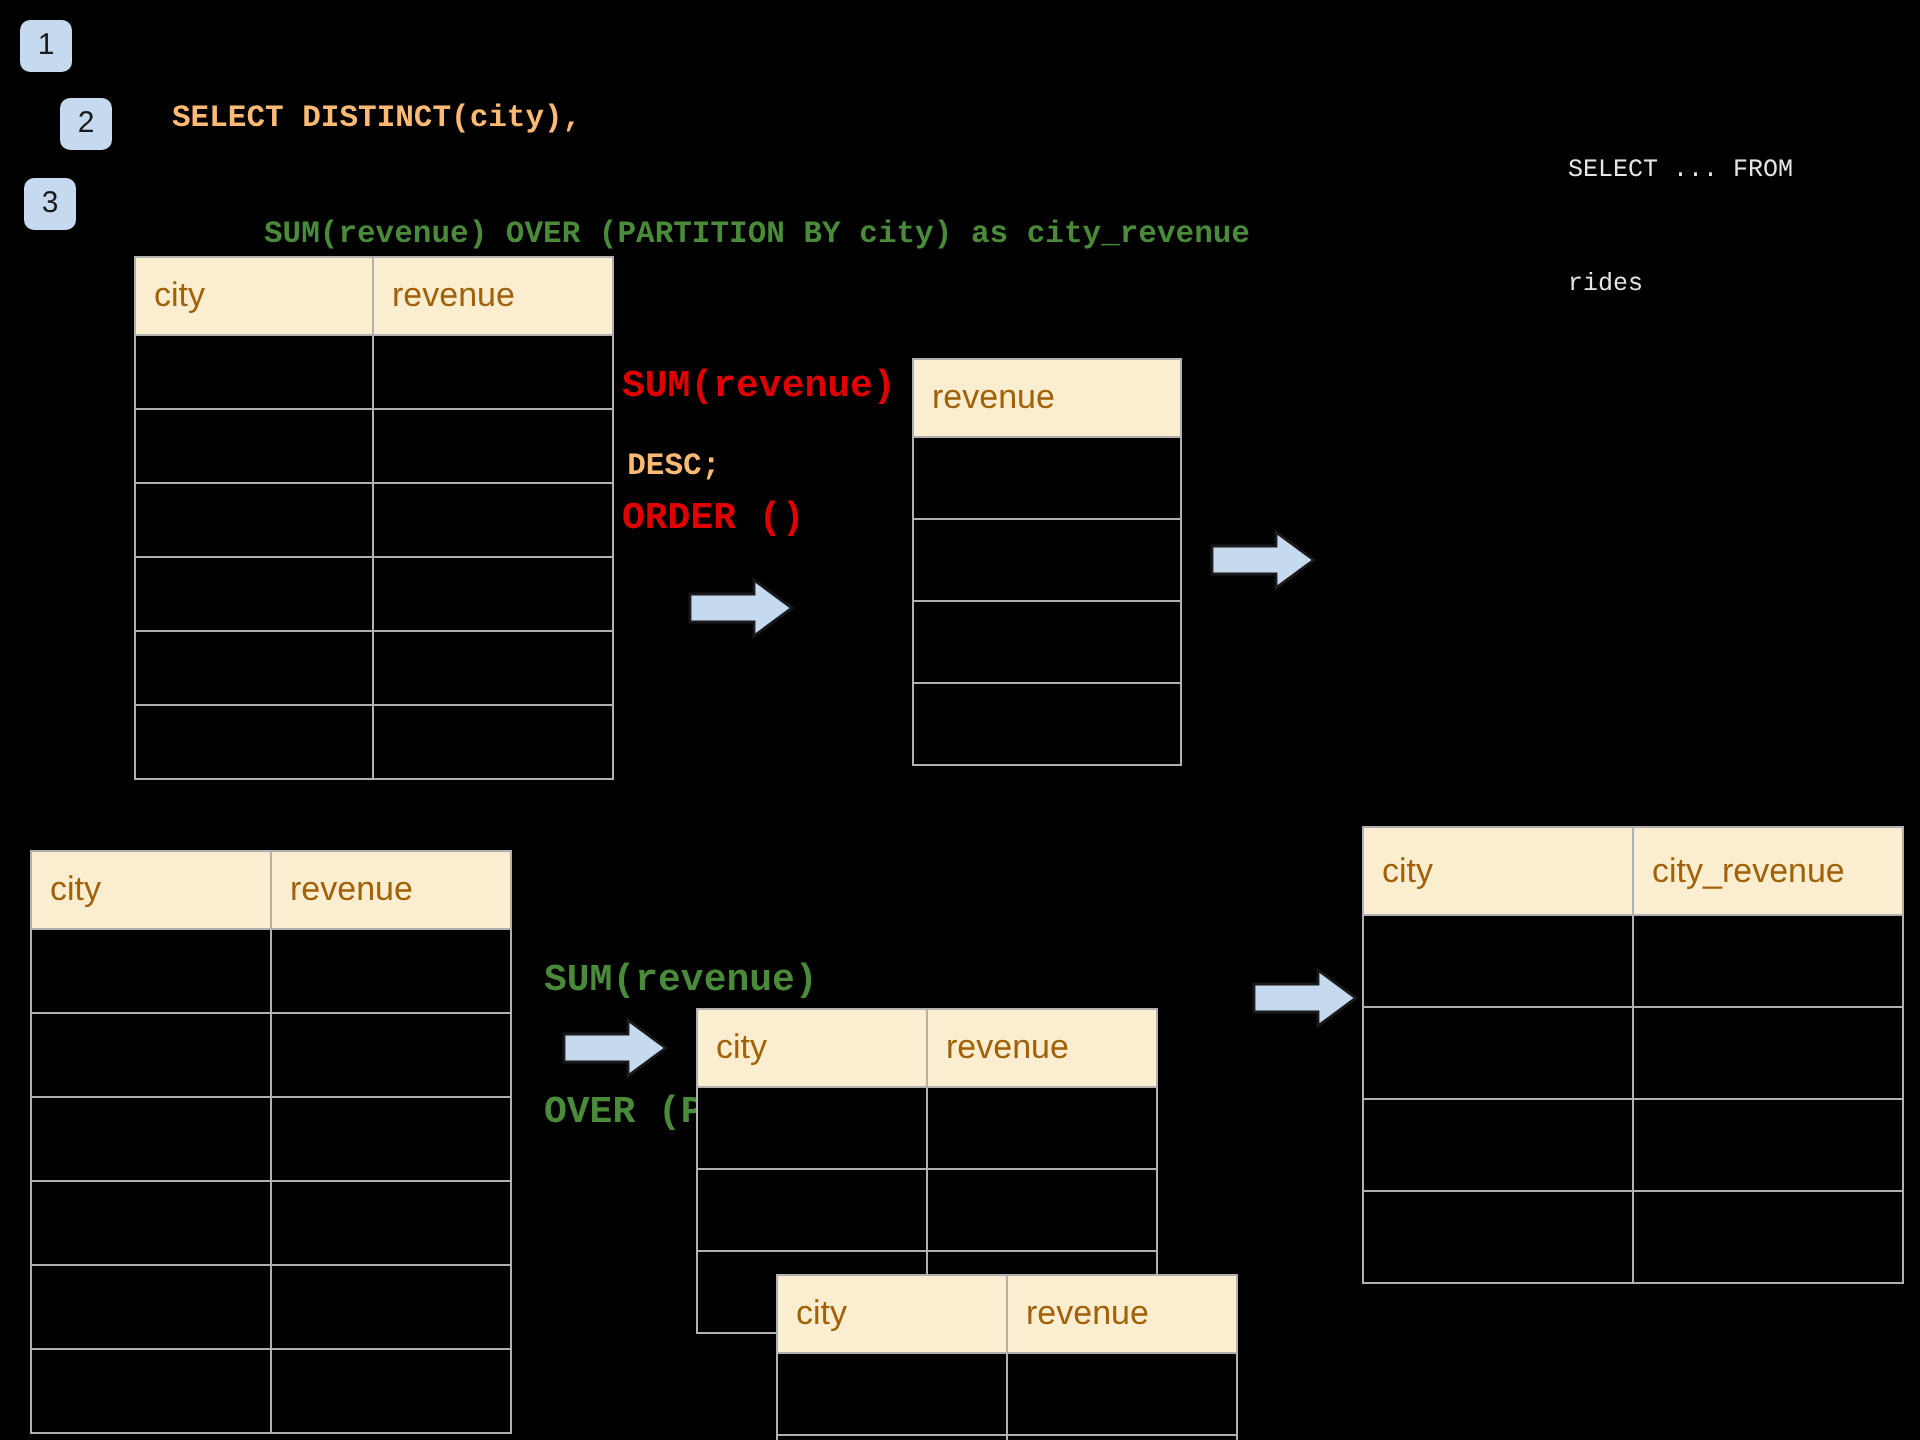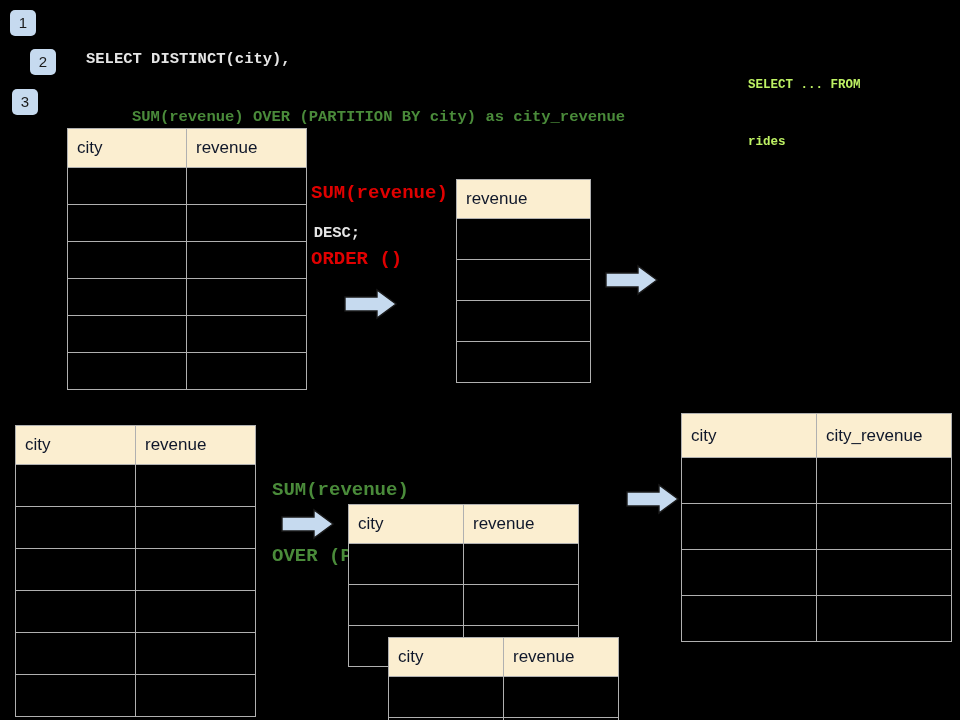--- a/index.html
+++ b/index.html
@@ -33,58 +33,59 @@
   
   .sql {
     position: absolute;
     font-family: "Liberation Mono", "DejaVu Sans Mono", monospace;
     font-size: 15.5px;
     font-weight: bold;
     white-space: pre;
     letter-spacing: 0px;
   }
   .sql-line { height: 22px; line-height: 22px; }
-  .c-purple { color: #e5e5e5; }
+  .c-purple { color: #fdba74; }
   .c-red    { color: #e00000; }
   .c-green  { color: #4a8b3a; }
 
   
   .annot {
     position: absolute;
     font-family: "Liberation Mono", "DejaVu Sans Mono", monospace;
     font-size: 19px;
     font-weight: bold;
     white-space: pre;
     line-height: 22px;
   }
   .annot-side {
     position: absolute;
     font-family: "Liberation Mono", "DejaVu Sans Mono", monospace;
     font-size: 12.5px;
-    font-weight: bold;
+    font-weight: normal;
     white-space: pre;
     line-height: 19px;
-    color: #bef264;
+    color: #e5e5e5;
+    margin-left: 36px;
   }
 
   
   .tbl {
     position: absolute;
     border-collapse: collapse;
     table-layout: fixed;
     background: #000000;
   }
   .tbl th, .tbl td {
     border: 1px solid #b0b0b0;
     padding: 0;
     margin: 0;
   }
   .tbl th {
     background: #fbeed0;
-    color: #0f172a;
+    color: #a16207;
     font-family: "Liberation Sans", sans-serif;
     font-weight: normal;
     font-size: 17px;
     text-align: left;
     padding-left: 9px;
   }
   .tbl td {
     background: #000000;
   }
 

